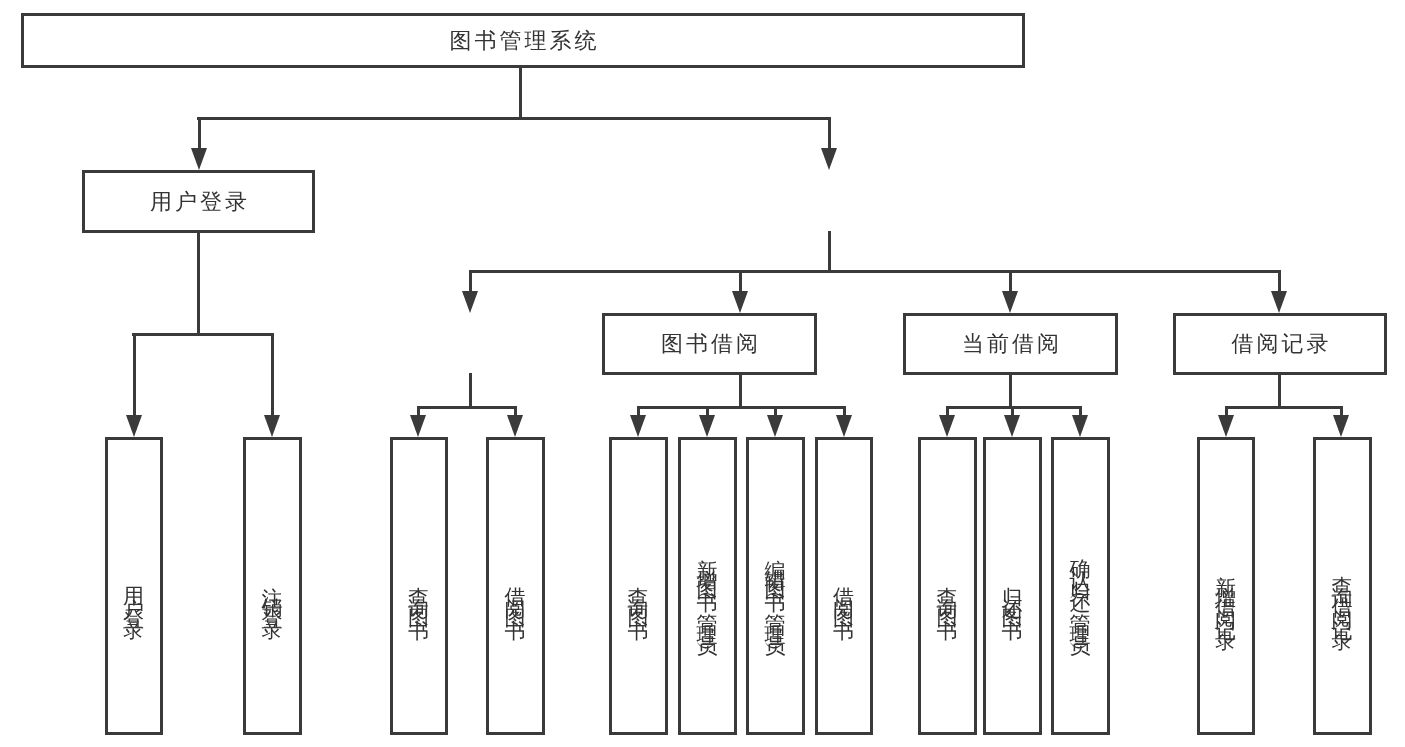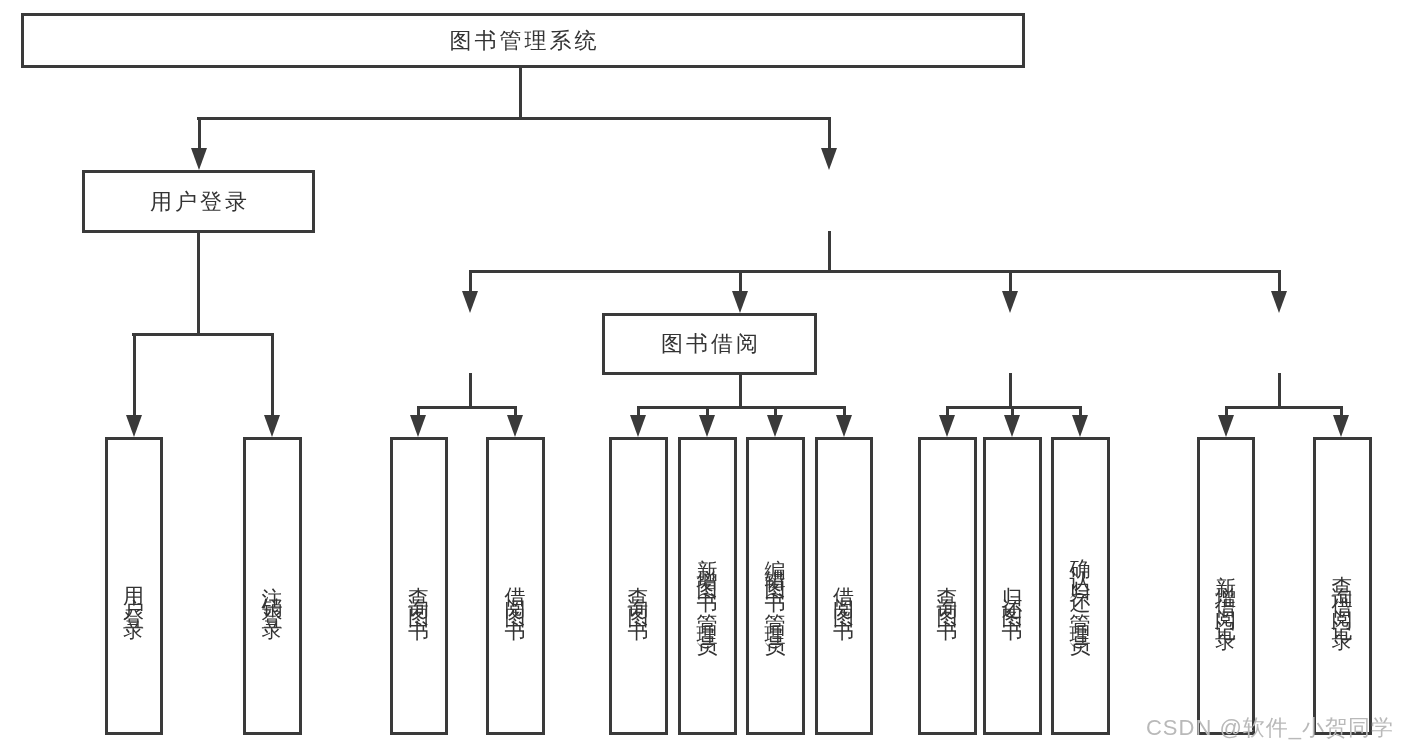--- a/index.html
+++ b/index.html
@@ -85,20 +85,22 @@
   <div class="vline" style="left:469px; top:270px; height:23px;"></div>
   <div class="arrow" style="left:462px; top:291px;"></div>
   <div class="vline" style="left:739px; top:270px; height:23px;"></div>
   <div class="arrow" style="left:732px; top:291px;"></div>
   <div class="vline" style="left:1009px; top:270px; height:23px;"></div>
   <div class="arrow" style="left:1002px; top:291px;"></div>
   <div class="vline" style="left:1278px; top:270px; height:23px;"></div>
   <div class="arrow" style="left:1271px; top:291px;"></div>
 
   <div class="box hbox" style="left:602px; top:313px; width:215px; height:62px;">图书借阅</div>
+  <div class="box hbox" style="left:903px; top:313px; width:215px; height:62px;">当前借阅</div>
+  <div class="box hbox" style="left:1173px; top:313px; width:214px; height:62px;">借阅记录</div>
 
   <div class="vline" style="left:469px; top:373px; height:35px;"></div>
   <div class="hline" style="left:417px; top:406px; width:100px;"></div>
   <div class="vline" style="left:417px; top:406px; height:11px;"></div>
   <div class="arrow" style="left:410px; top:415px;"></div>
   <div class="vline" style="left:514px; top:406px; height:11px;"></div>
   <div class="arrow" style="left:507px; top:415px;"></div>
 
   <div class="vline" style="left:739px; top:373px; height:35px;"></div>
   <div class="hline" style="left:637px; top:406px; width:209px;"></div>
@@ -138,15 +140,14 @@
   <div class="box vbox" style="left:746px; top:437px; width:59px; height:298px;">编辑图书（管理员）</div>
   <div class="box vbox" style="left:815px; top:437px; width:58px; height:298px;">借阅图书</div>
 
   <div class="box vbox" style="left:918px; top:437px; width:59px; height:298px;">查询图书</div>
   <div class="box vbox" style="left:983px; top:437px; width:59px; height:298px;">归还图书</div>
   <div class="box vbox" style="left:1051px; top:437px; width:59px; height:298px;">确认归还（管理员）</div>
 
   <div class="box vbox" style="left:1197px; top:437px; width:58px; height:298px;">新增借阅记录</div>
   <div class="box vbox" style="left:1313px; top:437px; width:59px; height:298px;">查询借阅记录</div>
 
-  <div class="watermark">CSDN @软件_小贺同学</div>
 
 </div>
 
 </body></html>

